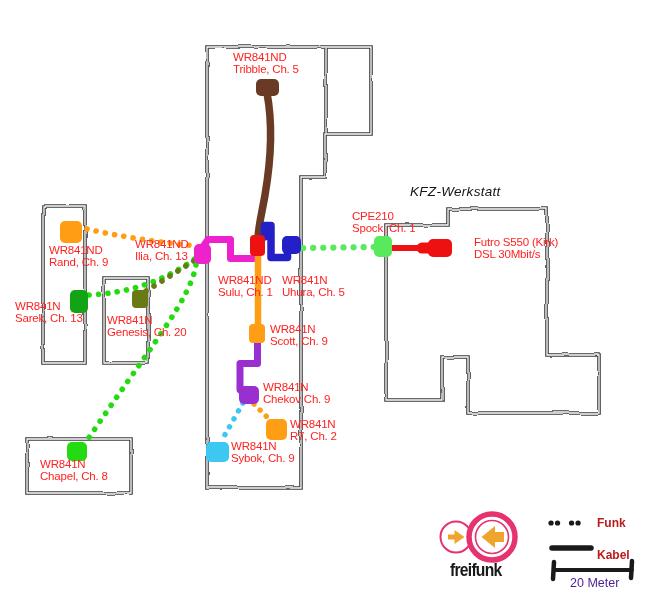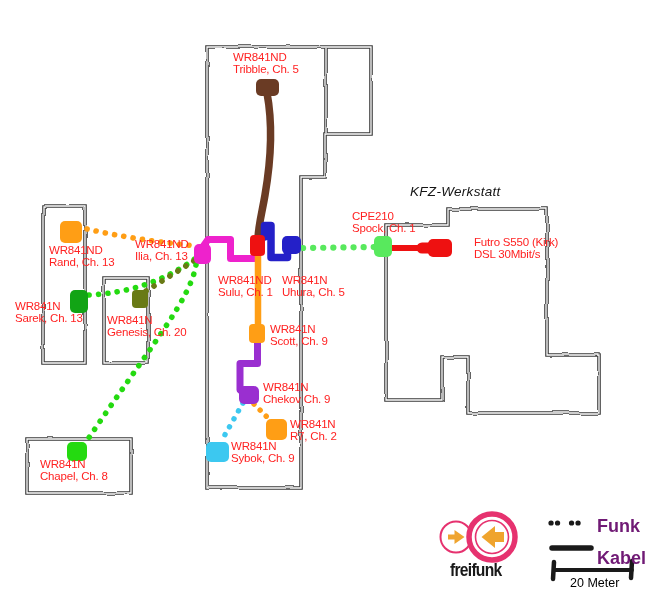--- a/index.html
+++ b/index.html
@@ -3,22 +3,22 @@
 <meta charset="utf-8">
 <style>
   html,body{margin:0;padding:0;background:#ffffff;}
   .stage{position:relative;width:657px;height:600px;background:#ffffff;overflow:hidden;
          font-family:"Liberation Sans",sans-serif;}
   .stage svg{position:absolute;left:0;top:0;}
   .nlabel{position:absolute;font-size:11.5px;line-height:11.5px;letter-spacing:-0.2px;
           color:#ff2222;white-space:nowrap;}
   .nlabel span{display:block;}
   .arealabel{position:absolute;font-size:13.5px;color:#141414;letter-spacing:0.3px;white-space:nowrap;font-style:italic;}
-  .legtext{position:absolute;font-size:18px;font-weight:700;color:#701a75;white-space:nowrap;}
-  .scaletext{position:absolute;font-size:12.5px;font-weight:400;color:#000000;white-space:nowrap;}
+  .legtext{position:absolute;font-size:12px;font-weight:700;color:#b91c1c;white-space:nowrap;}
+  .scaletext{position:absolute;font-size:12.5px;font-weight:400;color:#4c1d95;white-space:nowrap;}
   .wordmark{position:absolute;left:450px;top:560px;font-size:17px;font-weight:700;
             letter-spacing:-0.8px;color:#181818;transform:scale(0.92,1.08);transform-origin:left top;}
   .wall-outer{fill:none;stroke-width:3.6;stroke-linejoin:miter;}
   .wall-inner{fill:none;stroke:#ffffff;stroke-width:1.3;stroke-linejoin:miter;}
   .kabel{fill:none;stroke-linecap:round;stroke-linejoin:round;}
   .funk{fill:none;stroke-linecap:round;}
   .leg{stroke:#1a1a1a;fill:none;stroke-linecap:round;}
 </style>
 </head>
 <body>
@@ -115,21 +115,21 @@
     <path d="M504,532 h-9 v-6 l-13.5,11 13.5,11 v-6 h9 z" fill="#efa42e"></path>
   </g>
 </svg>
 
 <div class="nlabel" style="left:233px;top:52px;">
       <span>WR841ND</span>
       <span>Tribble, Ch. 5</span>
     </div>
 <div class="nlabel" style="left:49px;top:245px;">
       <span>WR841ND</span>
-      <span>Rand, Ch. 13</span>
+      <span>Rand, Ch. 9</span>
     </div>
 <div class="nlabel" style="left:135px;top:239px;">
       <span>WR841ND</span>
       <span>Ilia, Ch. 13</span>
     </div>
 <div class="nlabel" style="left:15px;top:301px;">
       <span>WR841N</span>
       <span>Sarek, Ch. 13</span>
     </div>
 <div class="nlabel" style="left:107px;top:315px;">

